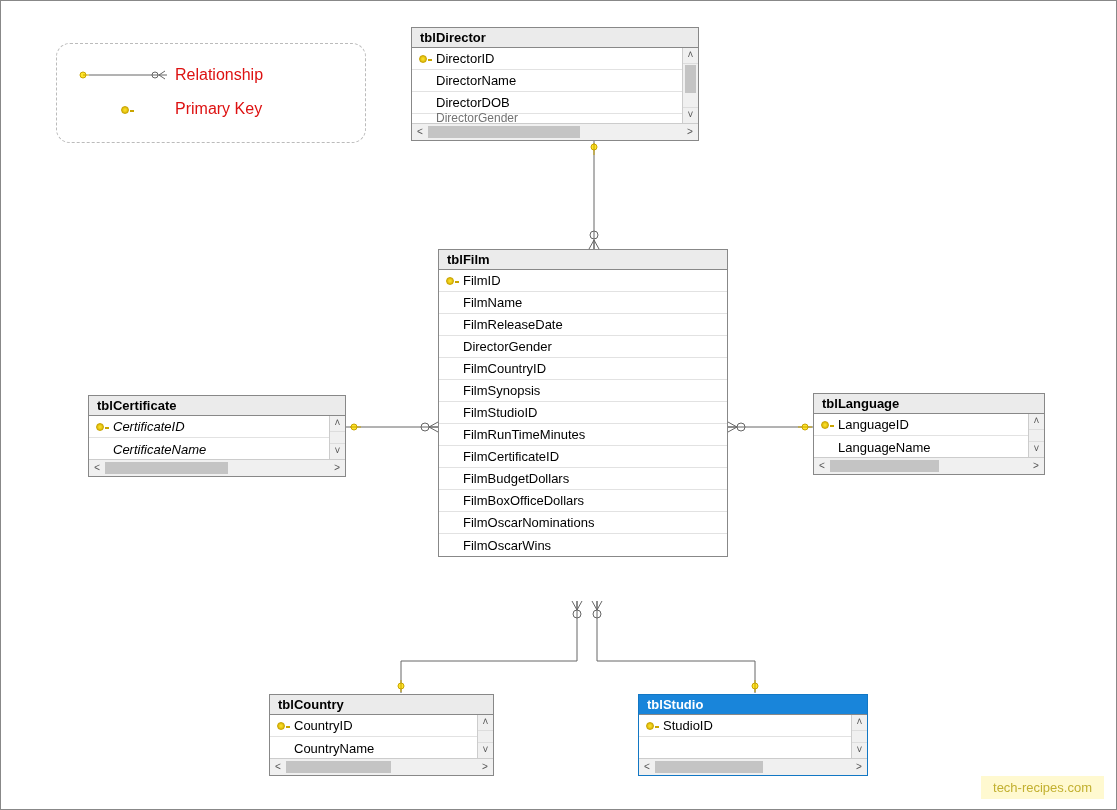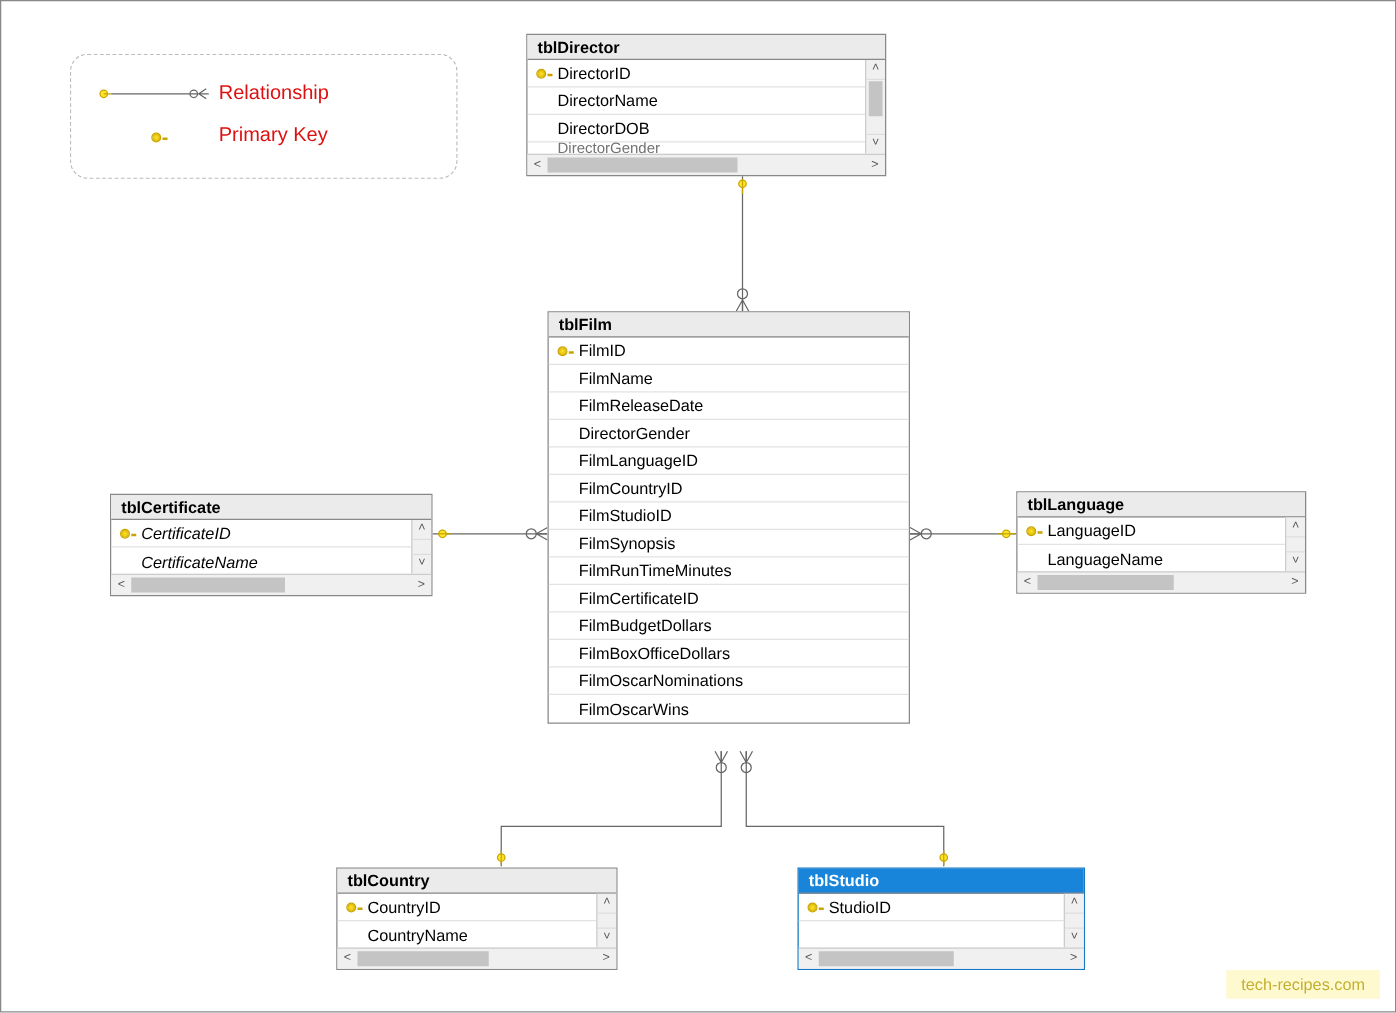--- a/index.html
+++ b/index.html
@@ -154,21 +154,21 @@
 
   <g>
     <path d="M596 600 L596 660 L754 660 L754 692" class="relation-line"></path>
     <circle cx="754" cy="685" r="3" class="endpoint-key"></circle>
     <line x1="754" y1="679" x2="754" y2="691" stroke="#c9a400"></line>
     <circle cx="596" cy="613" r="4" fill="none" stroke="#666"></circle>
     <path d="M596 609 L591 600 M596 609 L601 600 M596 609 L596 600" class="fork"></path>
   </g>
 </svg>
 
-<div class="table-box" style="left:420px; top:26px; width:288px;">
+<div class="table-box" style="left:410px; top:26px; width:288px;">
   <div class="table-title">tblDirector</div>
   <div class="table-body" style="height:92px;">
     <div class="cols" style="height:75px; overflow:hidden;">
       <div class="col-row">
           <span class="key-cell"><span class="key-icon"></span></span>
           <span class="name-cell">DirectorID</span>
         </div>
       <div class="col-row">
           <span class="key-cell"></span>
           <span class="name-cell">DirectorName</span>
@@ -212,33 +212,29 @@
       <div class="col-row">
           <span class="key-cell"></span>
           <span class="name-cell">FilmReleaseDate</span>
         </div>
       <div class="col-row">
           <span class="key-cell"></span>
           <span class="name-cell">DirectorGender</span>
         </div>
       <div class="col-row">
           <span class="key-cell"></span>
-          <span class="name-cell">FilmLanguageID</span>
-        </div>
-      <div class="col-row">
-          <span class="key-cell"></span>
           <span class="name-cell">FilmCountryID</span>
         </div>
       <div class="col-row">
           <span class="key-cell"></span>
+          <span class="name-cell">FilmSynopsis</span>
+        </div>
+      <div class="col-row">
+          <span class="key-cell"></span>
           <span class="name-cell">FilmStudioID</span>
-        </div>
-      <div class="col-row">
-          <span class="key-cell"></span>
-          <span class="name-cell">FilmSynopsis</span>
         </div>
       <div class="col-row">
           <span class="key-cell"></span>
           <span class="name-cell">FilmRunTimeMinutes</span>
         </div>
       <div class="col-row">
           <span class="key-cell"></span>
           <span class="name-cell">FilmCertificateID</span>
         </div>
       <div class="col-row">

